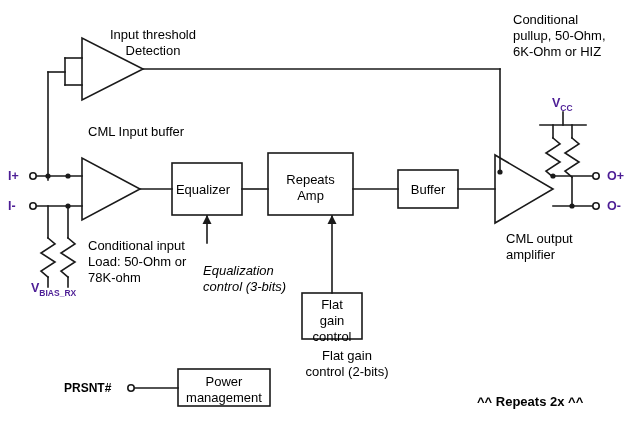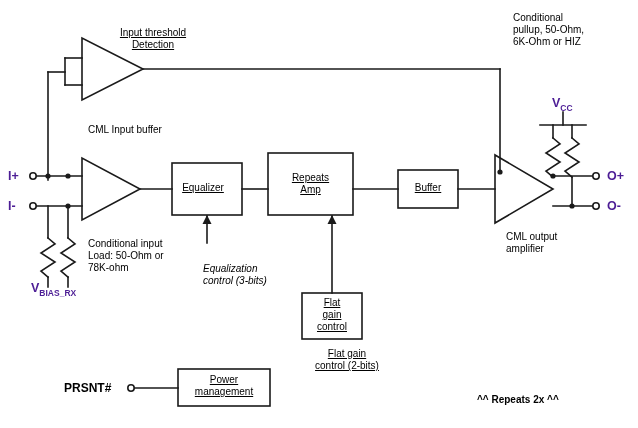--- a/index.html
+++ b/index.html
@@ -20,26 +20,26 @@
   svg.diagram-layer {
     position: absolute;
     left: 0;
     top: 0;
     width: 638px;
     height: 428px;
   }
   .lbl {
     position: absolute;
     font-family: "Liberation Sans", sans-serif;
-    font-size: 10px;
+    font-size: 13px;
     color: #000000;
     line-height: 1.22;
     white-space: pre-line;
   }
-  .lbl.center { text-align: center; text-decoration: underline; }
+  .lbl.center { text-align: center; }
   .lbl.bold { font-weight: bold; }
   .port {
     position: absolute;
     font-size: 12.5px;
     font-weight: bold;
     font-family: "Liberation Sans", sans-serif;
     color: #4c1d95;
   }
   .sub {
     font-size: 8.5px;

